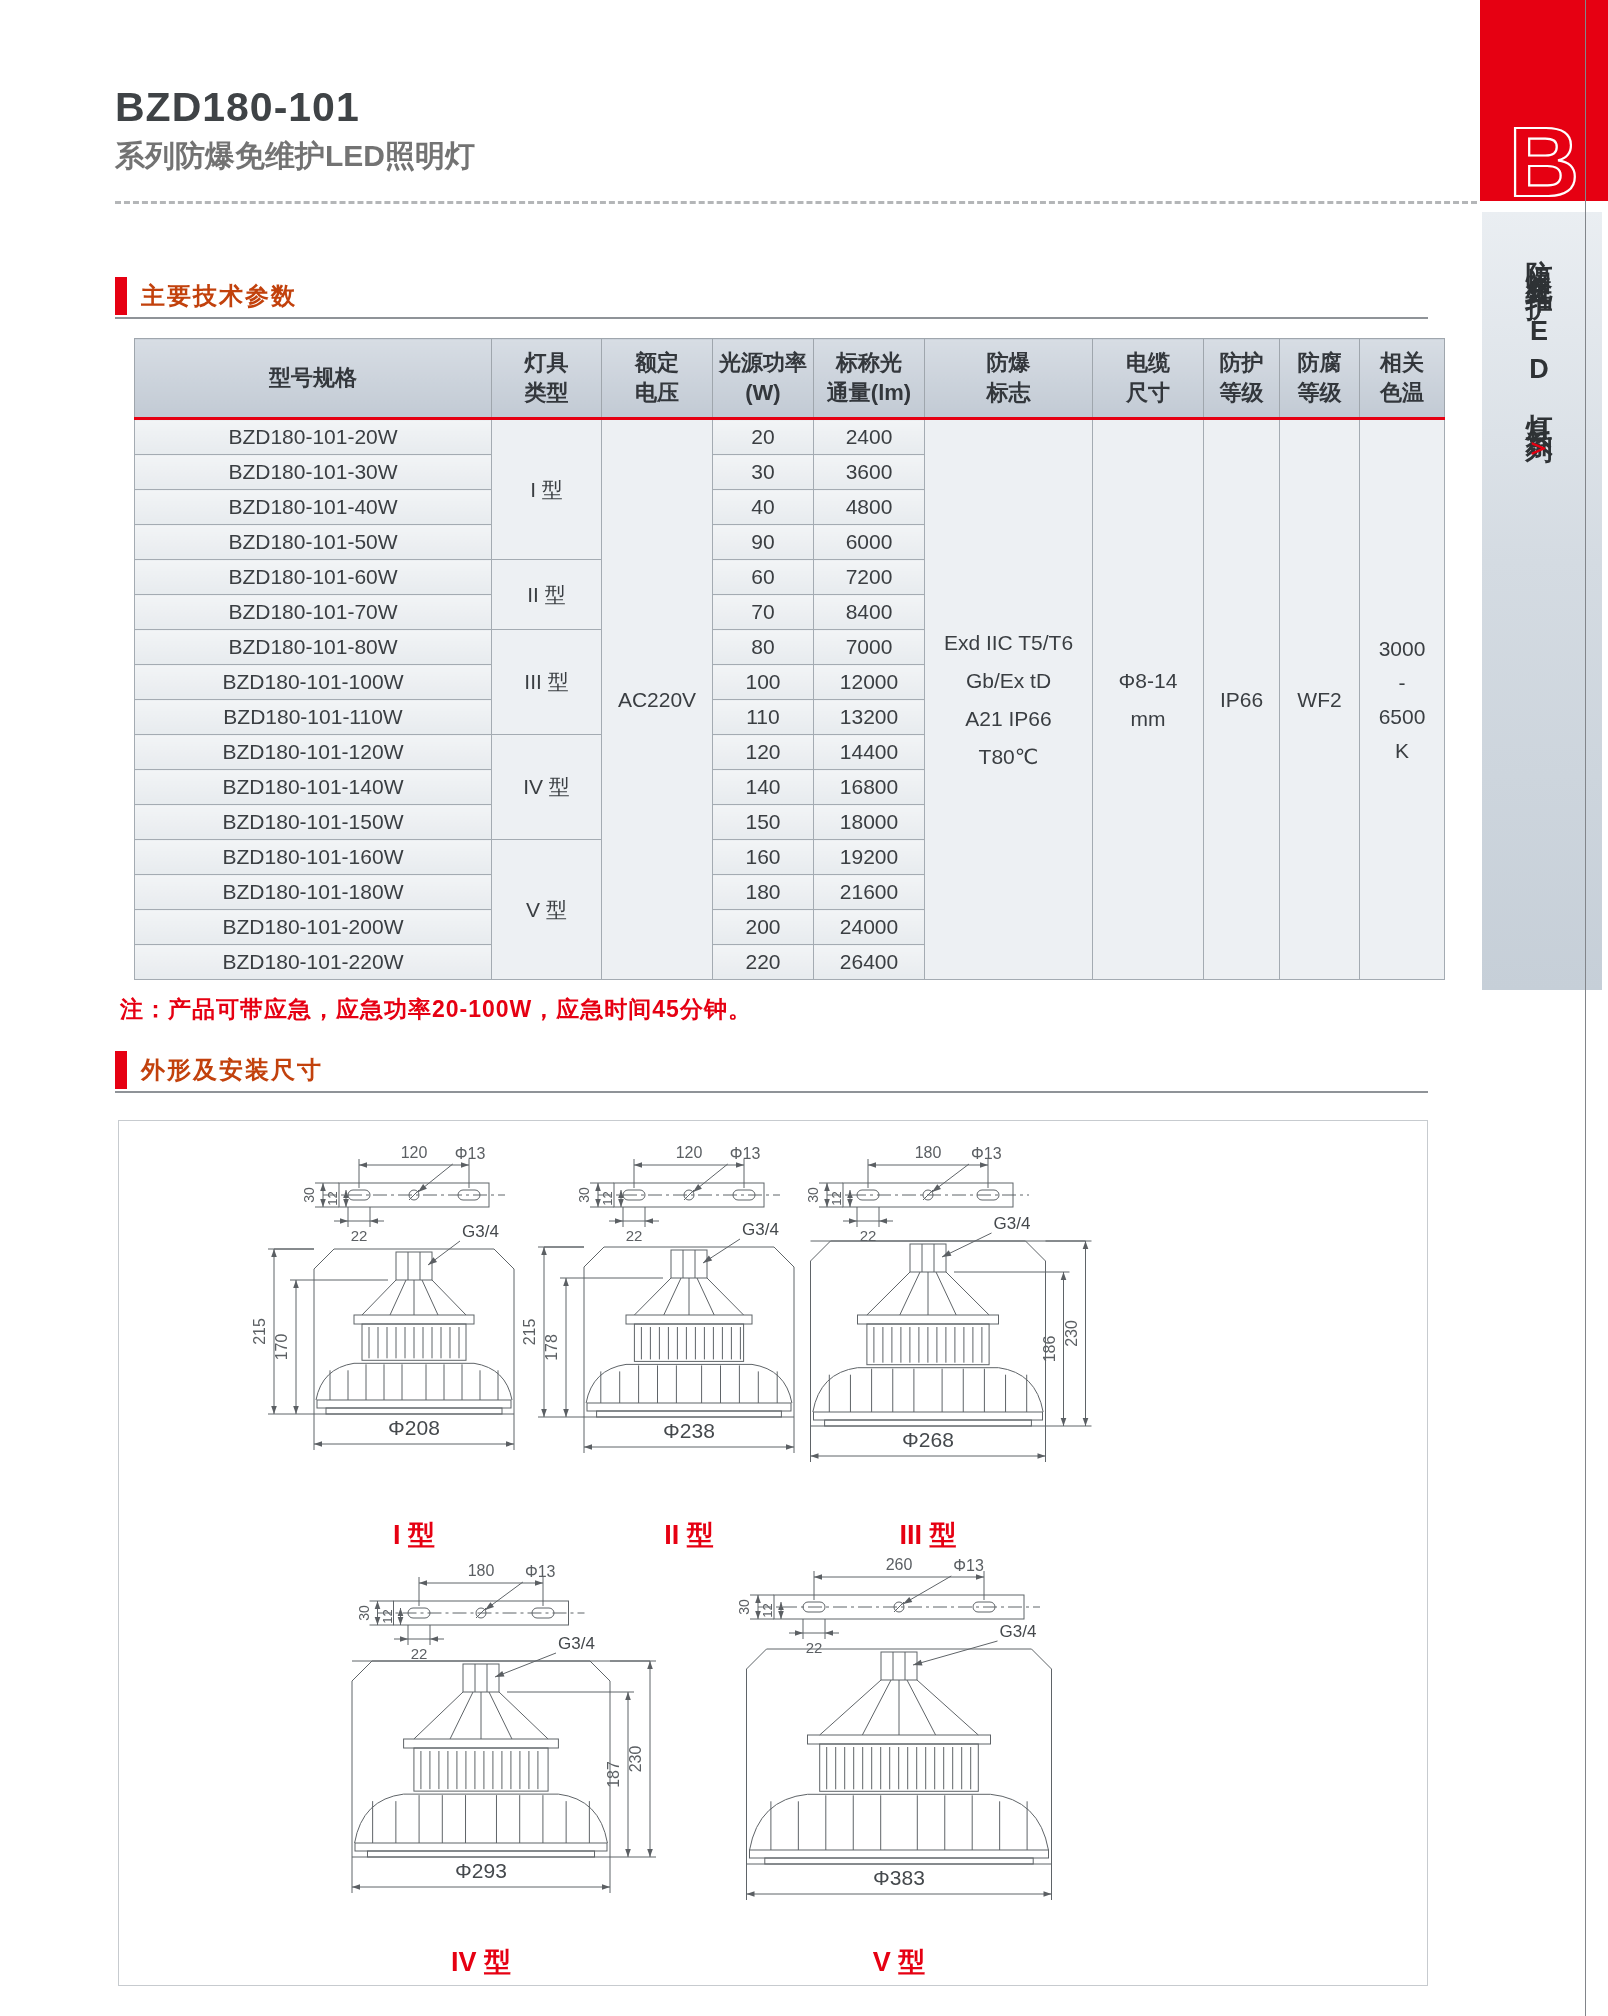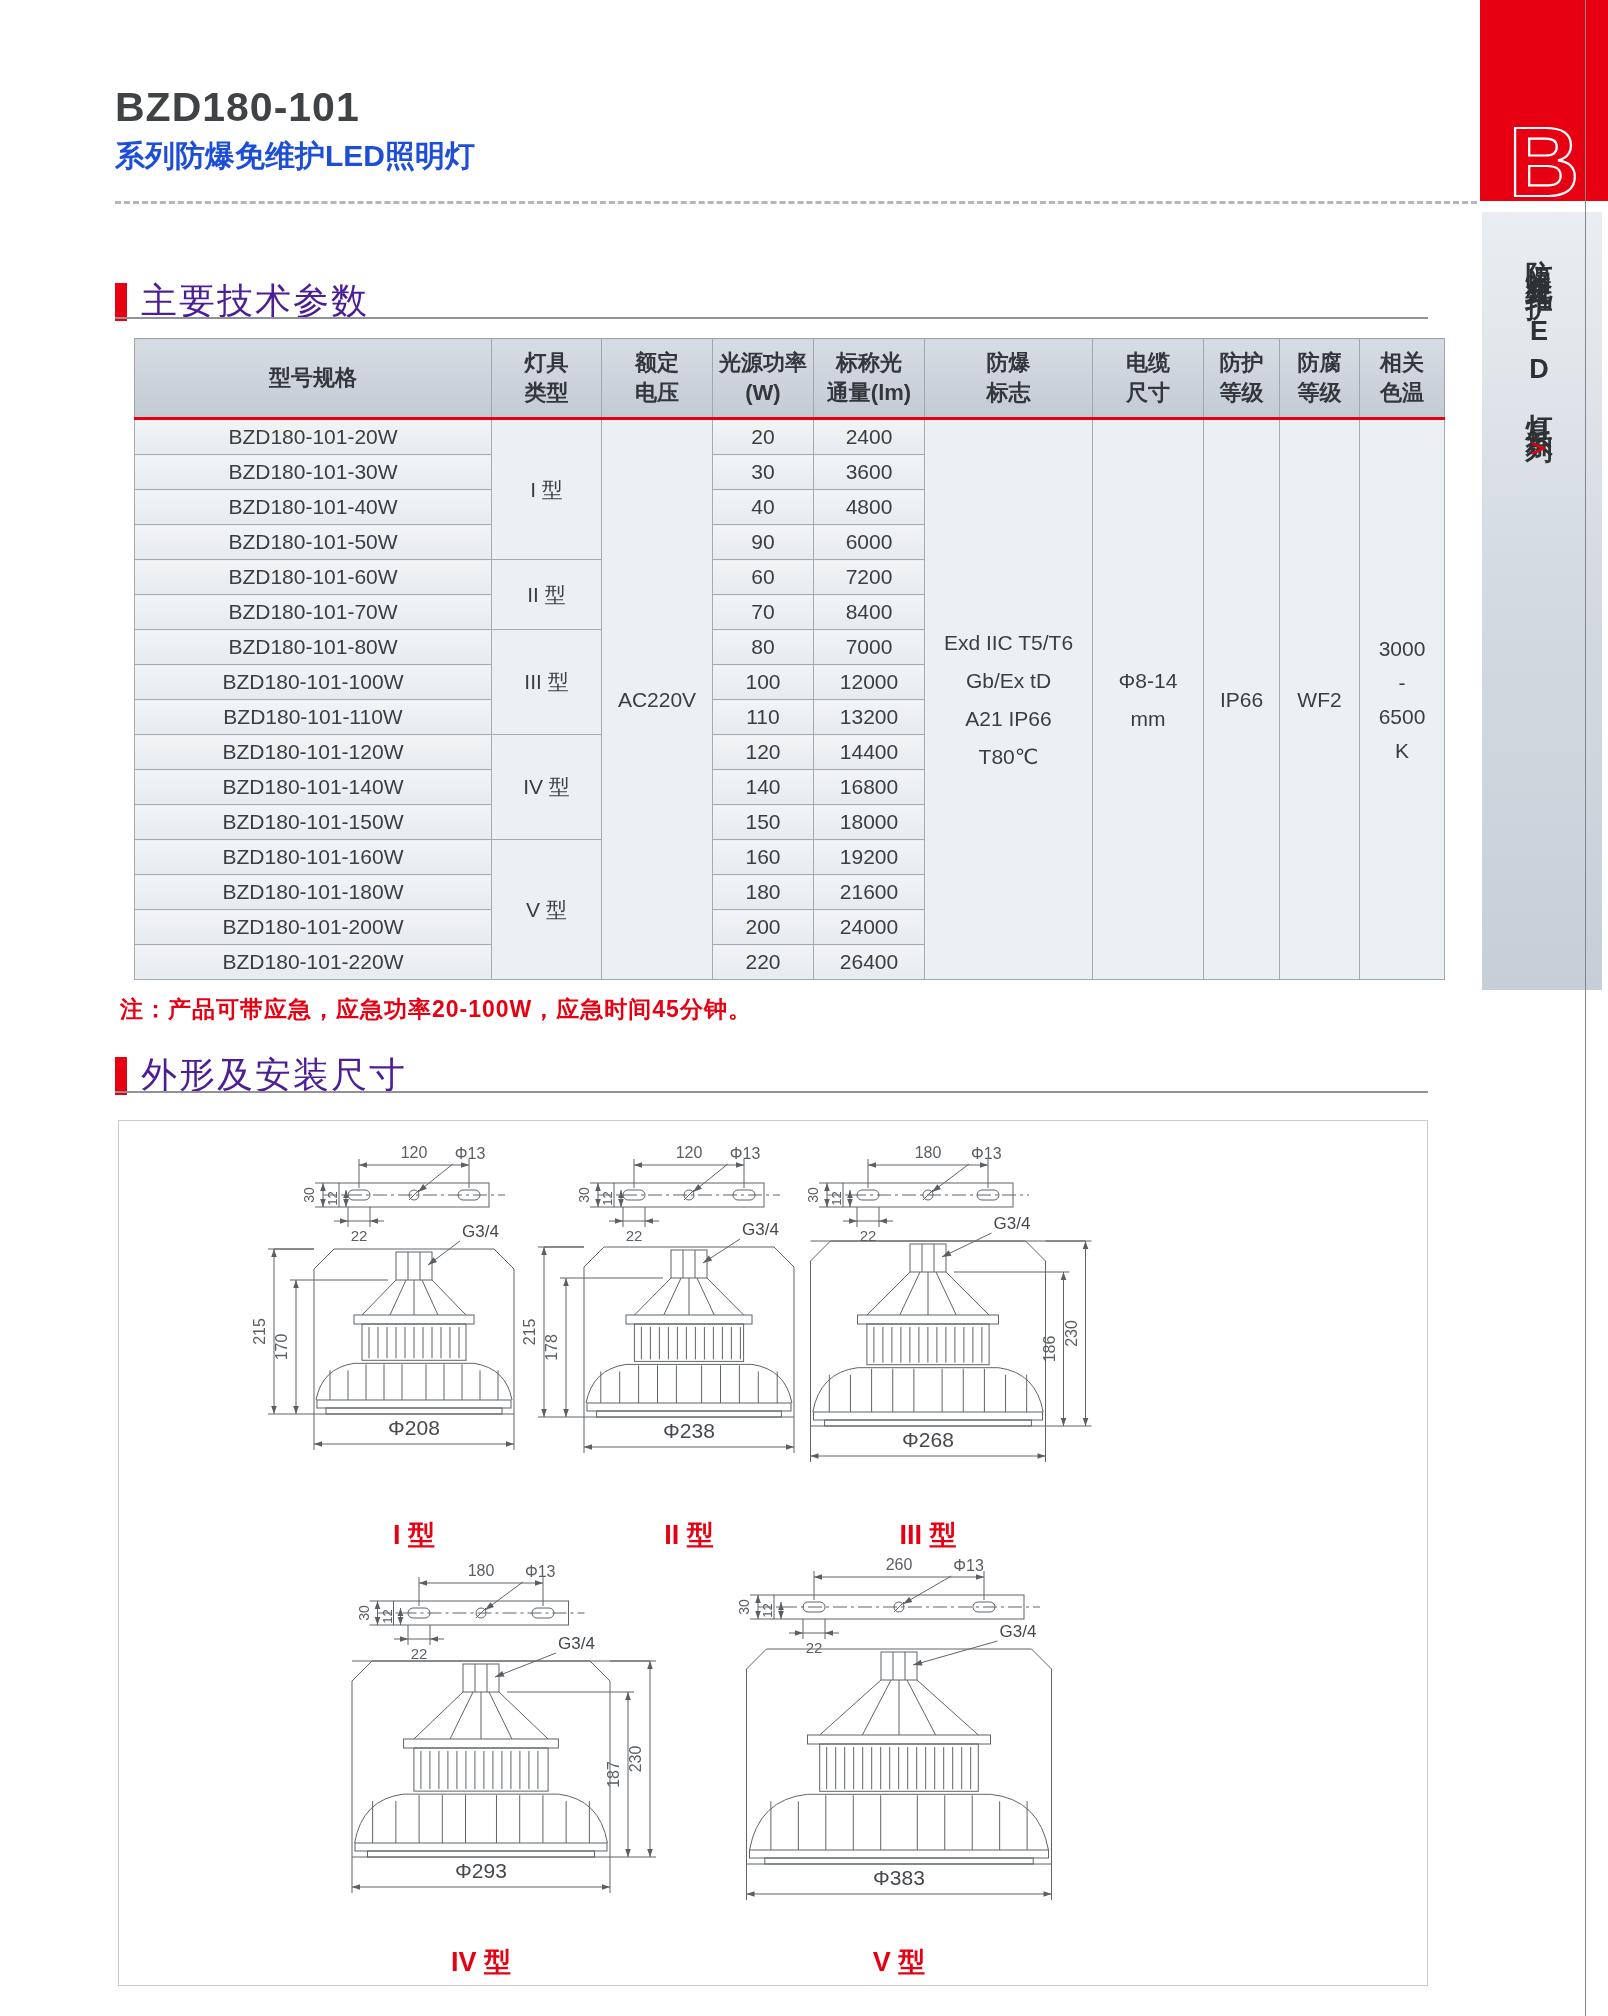--- a/index.html
+++ b/index.html
@@ -10,26 +10,26 @@
   .side-red{position:absolute;left:1480px;top:0;width:128px;height:201px;background:#e60012;z-index:4;}
   .side-red svg{position:absolute;left:0;bottom:-2px;}
   .side-gray{position:absolute;left:1482px;top:212px;width:120px;height:778px;z-index:4;
              background:linear-gradient(180deg,#eaeef2 0%,#d4dbe2 45%,#c6cfd8 100%);}
   .vtext{writing-mode:vertical-rl;text-orientation:upright;font-size:27px;font-weight:600;
          letter-spacing:8px;color:#2e3235;margin:26px auto 0 auto;display:block;width:30px;}
   .varrow{writing-mode:vertical-rl;text-orientation:upright;display:block;margin:4px auto 0 auto;
           color:#e60012;font-size:26px;font-weight:bold;width:30px;}
   
   .title1{position:absolute;left:115px;top:84px;font-size:41px;font-weight:bold;letter-spacing:1px;color:#3f4346;}
-  .title2{position:absolute;left:115px;top:136px;font-size:30px;font-weight:bold;color:#1d4ed8;}
+  .title2{position:absolute;left:115px;top:136px;font-size:30px;font-weight:bold;color:#737373;}
   .dash-rule{position:absolute;left:115px;top:201px;width:1362px;height:0;border-top:3px dashed #b4b6b8;}
   
   .sec{position:absolute;left:115px;display:flex;align-items:center;}
   .sec .bar{width:12px;height:38px;background:#e60012;margin-right:14px;}
-  .sec .stitle{font-size:36px;font-weight:normal;color:#4c1d95;letter-spacing:2px;}
+  .sec .stitle{font-size:24px;font-weight:bold;color:#c2410c;letter-spacing:2px;}
   .sec1{top:277px;} .sec2{top:1051px;}
   .rule{position:absolute;left:115px;width:1313px;height:2px;background:#8f9398;}
   .rule1{top:317px;} .rule2{top:1091px;}
   
   table.spec{position:absolute;left:134px;top:338px;width:1310px;border-collapse:collapse;table-layout:fixed;}
   table.spec th{background:linear-gradient(180deg,#d7dde4 0%,#c2cad4 100%);font-size:22px;font-weight:600;
       color:#33373c;height:78px;line-height:1.35;border:1px solid #9fa6ad;border-bottom:3px solid #e60012;text-align:center;padding:0;}
   table.spec td{border:1px solid #a4abb2;font-size:21px;color:#3a3e42;text-align:center;height:34px;padding:0;
       background:linear-gradient(180deg,#f2f4f6 0%,#e7ebee 100%);margin-left:39px;}
   table.spec td.span{background:#edf0f3;}

